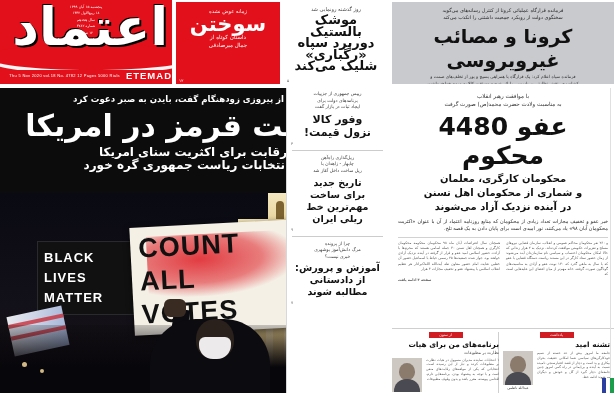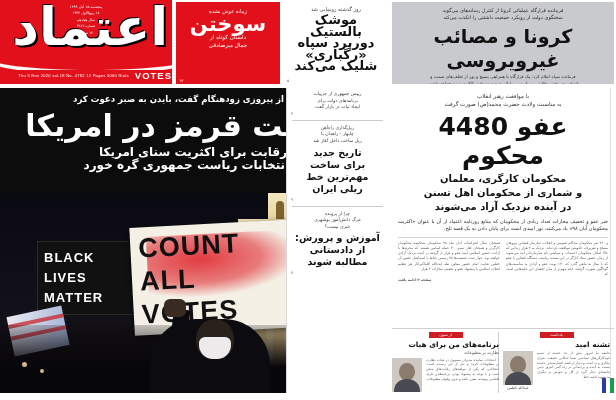--- a/index.html
+++ b/index.html
@@ -231,21 +231,21 @@
       <div class="mast-swoosh"></div>
       <div class="mast-swoosh2"></div>
       <div class="mast-logo">اعتماد</div>
       <div class="mast-dates" style="white-space:pre-line;">پنجشنبه ۱۵ آبان ۱۳۹۹
 ۱۸ ربیع‌الاول ۱۴۴۲
 سال هجدهم
 شماره ۴۷۸۲
 ۱۲ صفحه
 ۵۰۰۰ تومان</div>
       <div class="mast-strip">
-        <span class="mast-etemad">VOTES</span>
+        <span class="mast-etemad">ETEMAD</span>
         <span class="mast-meta">Thu 5 Nov 2020  vol.18  No. 4782  12 Pages  5000 Rials</span>
       </div>
     </div>
 
     <div class="redbox box-sookhtan">
       <div class="kicker">زمانه عوض نشده</div>
       <div class="big">سوختن</div>
       <div class="sub" style="white-space:pre-line;">داستان کوتاه از
 جمال میرصادقی</div>
       <div class="pg">۱۲</div>
@@ -321,20 +321,22 @@
     <div class="dot" style="left:330px;bottom:40px;width:5px;height:5px;"></div>
     <div class="dot" style="left:356px;bottom:30px;width:4px;height:4px;"></div>
   </div>
 
   <div class="midcol">
 
     <div>
       <div class="mi-kick" style="white-space:pre-line;">رییس جمهوری از جزییات
 برنامه‌های دولت برای
 ایجاد ثبات در بازار گفت</div>
+      <div class="mi-title" style="white-space:pre-line;">وفور کالا
+نزول قیمت!</div>
       <div class="mi-pg">۴</div>
     </div>
     <div class="hr"></div>
 
     <div>
       <div class="mi-kick" style="white-space:pre-line;">ریل‌گذاری راه‌آهن
 چابهار - زاهدان با
 ریل ساخت داخل آغاز شد</div>
       <div class="mi-title sm" style="white-space:pre-line;">تاریخ جدید
 برای ساخت

